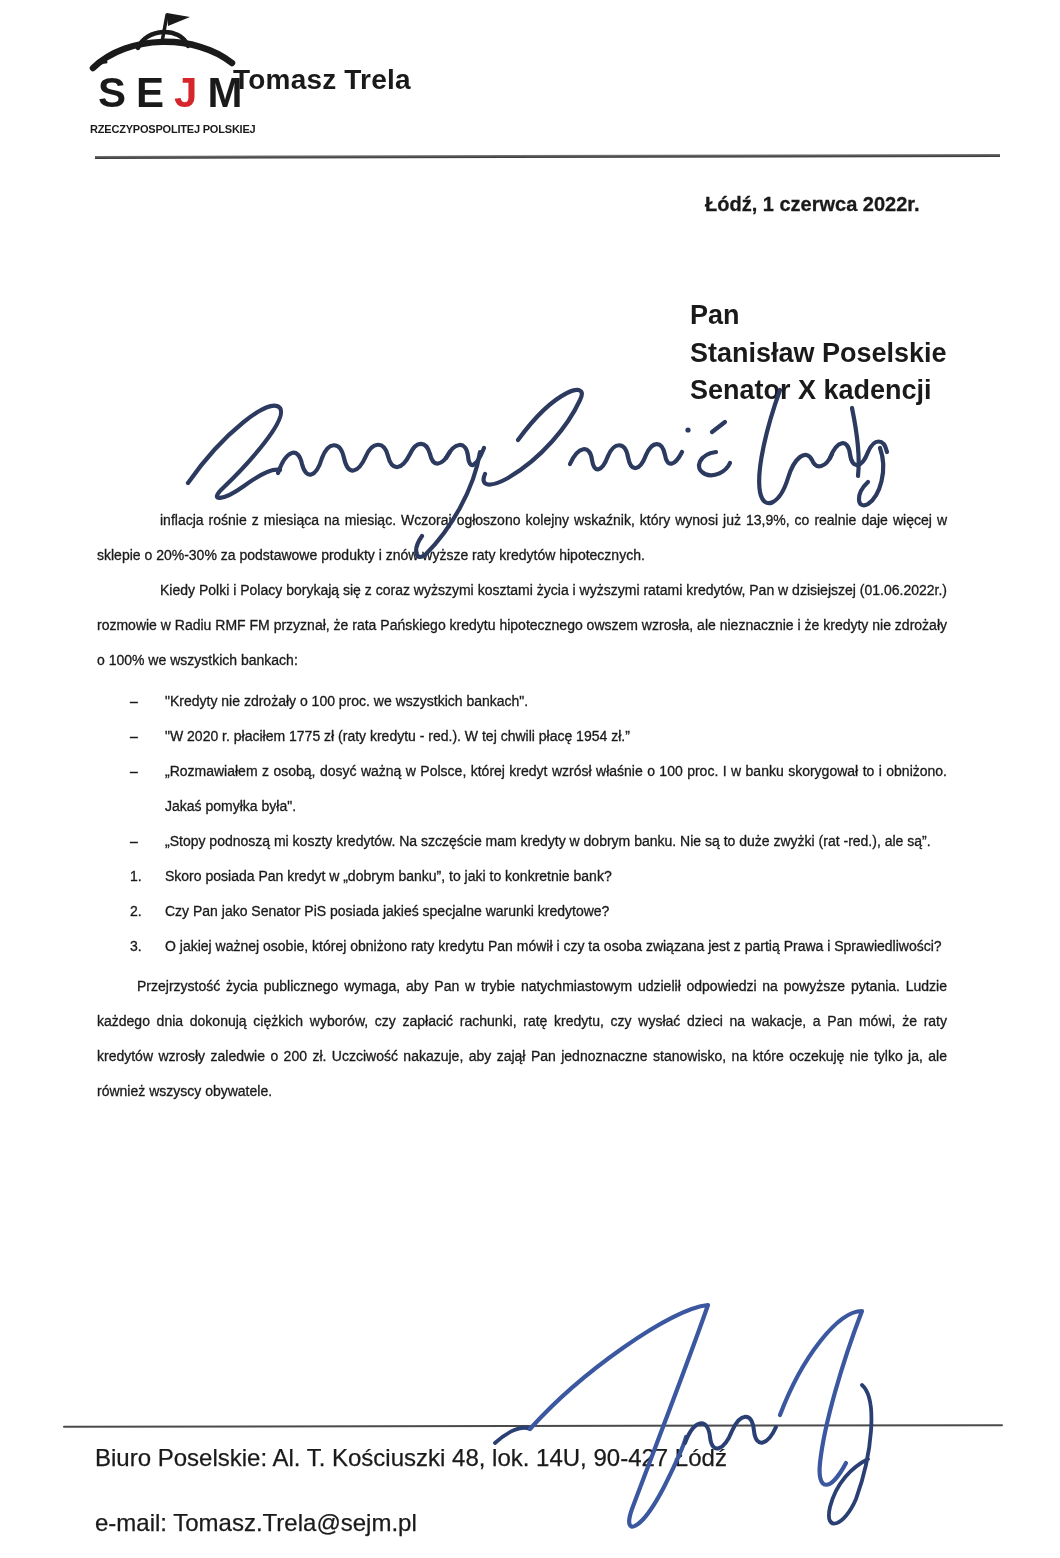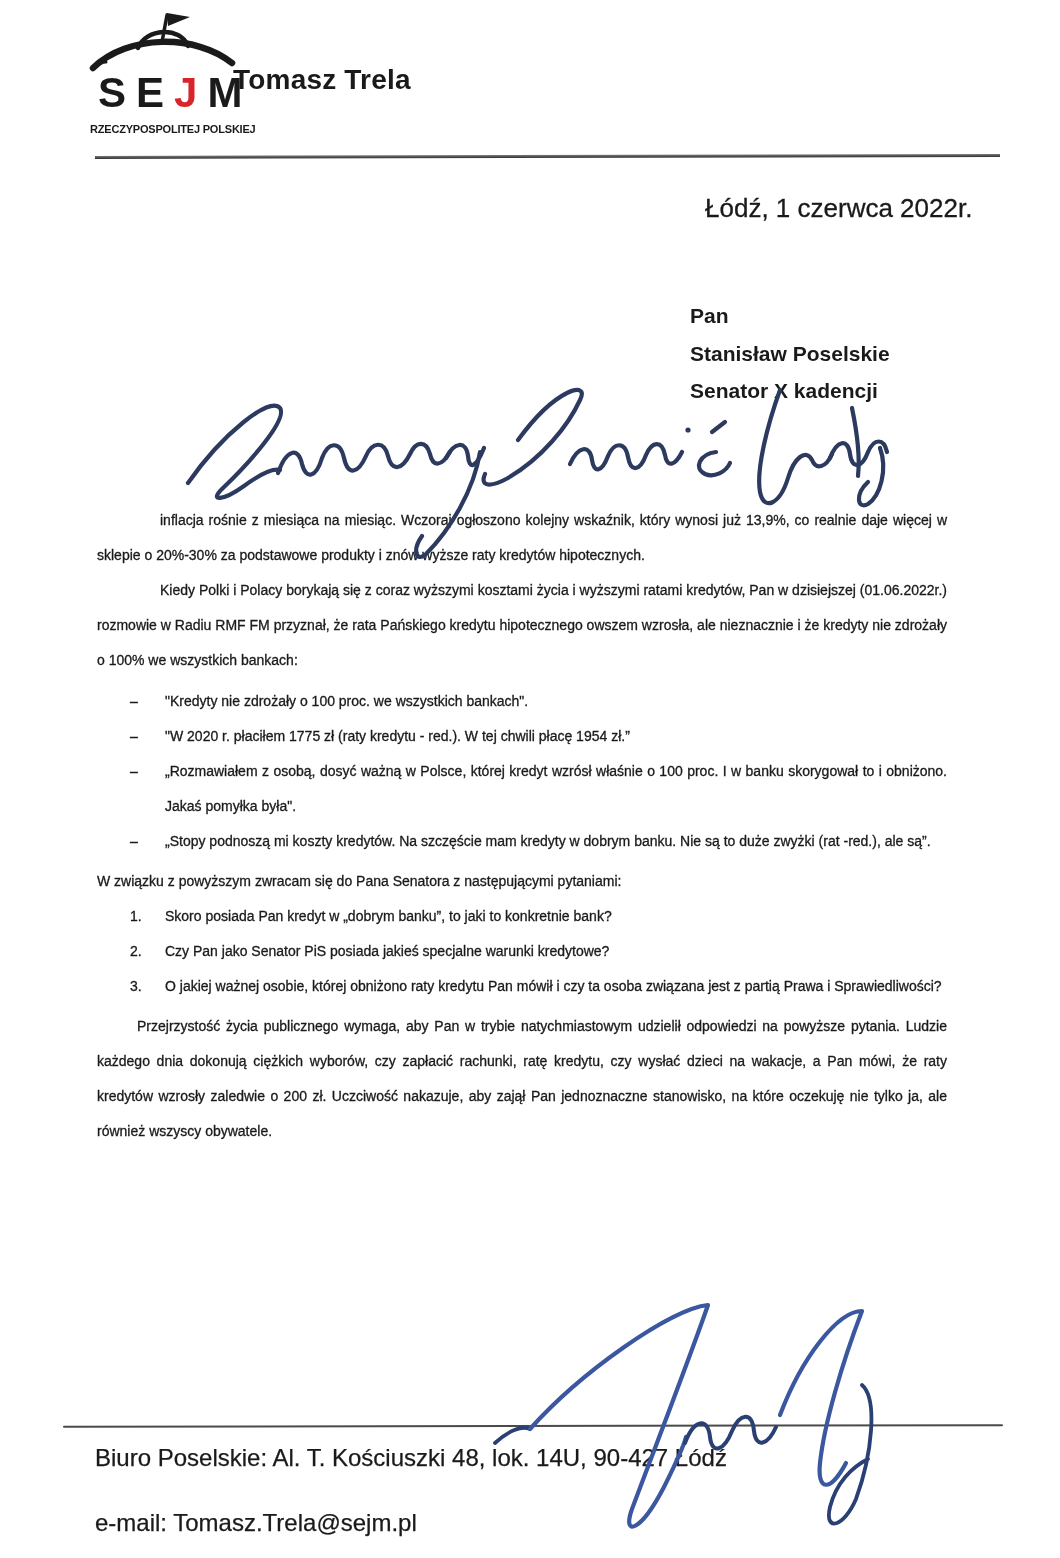--- a/index.html
+++ b/index.html
@@ -11,22 +11,22 @@
   svg{overflow:visible;display:block;}
 
   
   .logo{left:88px;top:6px;width:150px;height:134px;}
   .sender-name{left:233px;top:64px;font-size:28px;font-weight:700;letter-spacing:.2px;}
   .sender-role{left:250px;top:106px;font-size:20px;font-weight:700;letter-spacing:.1px;}
   .header-rule{left:95px;top:155px;width:905px;height:3px;
     background:linear-gradient(#7a7a7a,#2e2e2e);transform:rotate(-0.12deg);}
 
   
-  .date-line{left:705px;top:193px;font-size:26px;-webkit-text-stroke:.3px #1a1a1a;}
-  .addressee{left:690px;top:297px;font-size:21px;font-weight:700;line-height:37.5px;}
+  .date-line{left:705px;top:193px;font-size:20px;font-weight:bold;-webkit-text-stroke:.3px #1a1a1a;}
+  .addressee{left:690px;top:297px;font-size:27px;font-weight:700;line-height:37.5px;}
 
   
   .greeting-svg{left:128px;top:378px;width:764px;height:150px;z-index:3;}
 
   
   .letter-body{
     left:97px;top:503px;width:850px;font-size:14px;line-height:35px;
     text-align:justify;-webkit-text-stroke:.3px #1a1a1a;
   }
   .p-indent{text-indent:63px;}
@@ -117,21 +117,20 @@
       <div class="q-row">
         <span class="q-marker">–</span>
         <span class="q-text">„Rozmawiałem z osobą, dosyć ważną w Polsce, której kredyt wzrósł właśnie o 100 proc. I w banku skorygował to i obniżono. Jakaś pomyłka była".</span>
       </div>
       <div class="q-row">
         <span class="q-marker">–</span>
         <span class="q-text">„Stopy podnoszą mi koszty kredytów. Na szczęście mam kredyty w dobrym banku. Nie są to duże zwyżki (rat -red.), ale są”.</span>
       </div>
     </div>
 
-    <div class="intro-line">W związku z powyższym zwracam się do Pana Senatora z następującymi pytaniami:</div>
 
     <div>
       <div class="q-row">
         <span class="q-marker">1.</span>
         <span class="q-text">Skoro posiada Pan kredyt w „dobrym banku”, to jaki to konkretnie bank?</span>
       </div>
       <div class="q-row">
         <span class="q-marker">2.</span>
         <span class="q-text">Czy Pan jako Senator PiS posiada jakieś specjalne warunki kredytowe?</span>
       </div>

